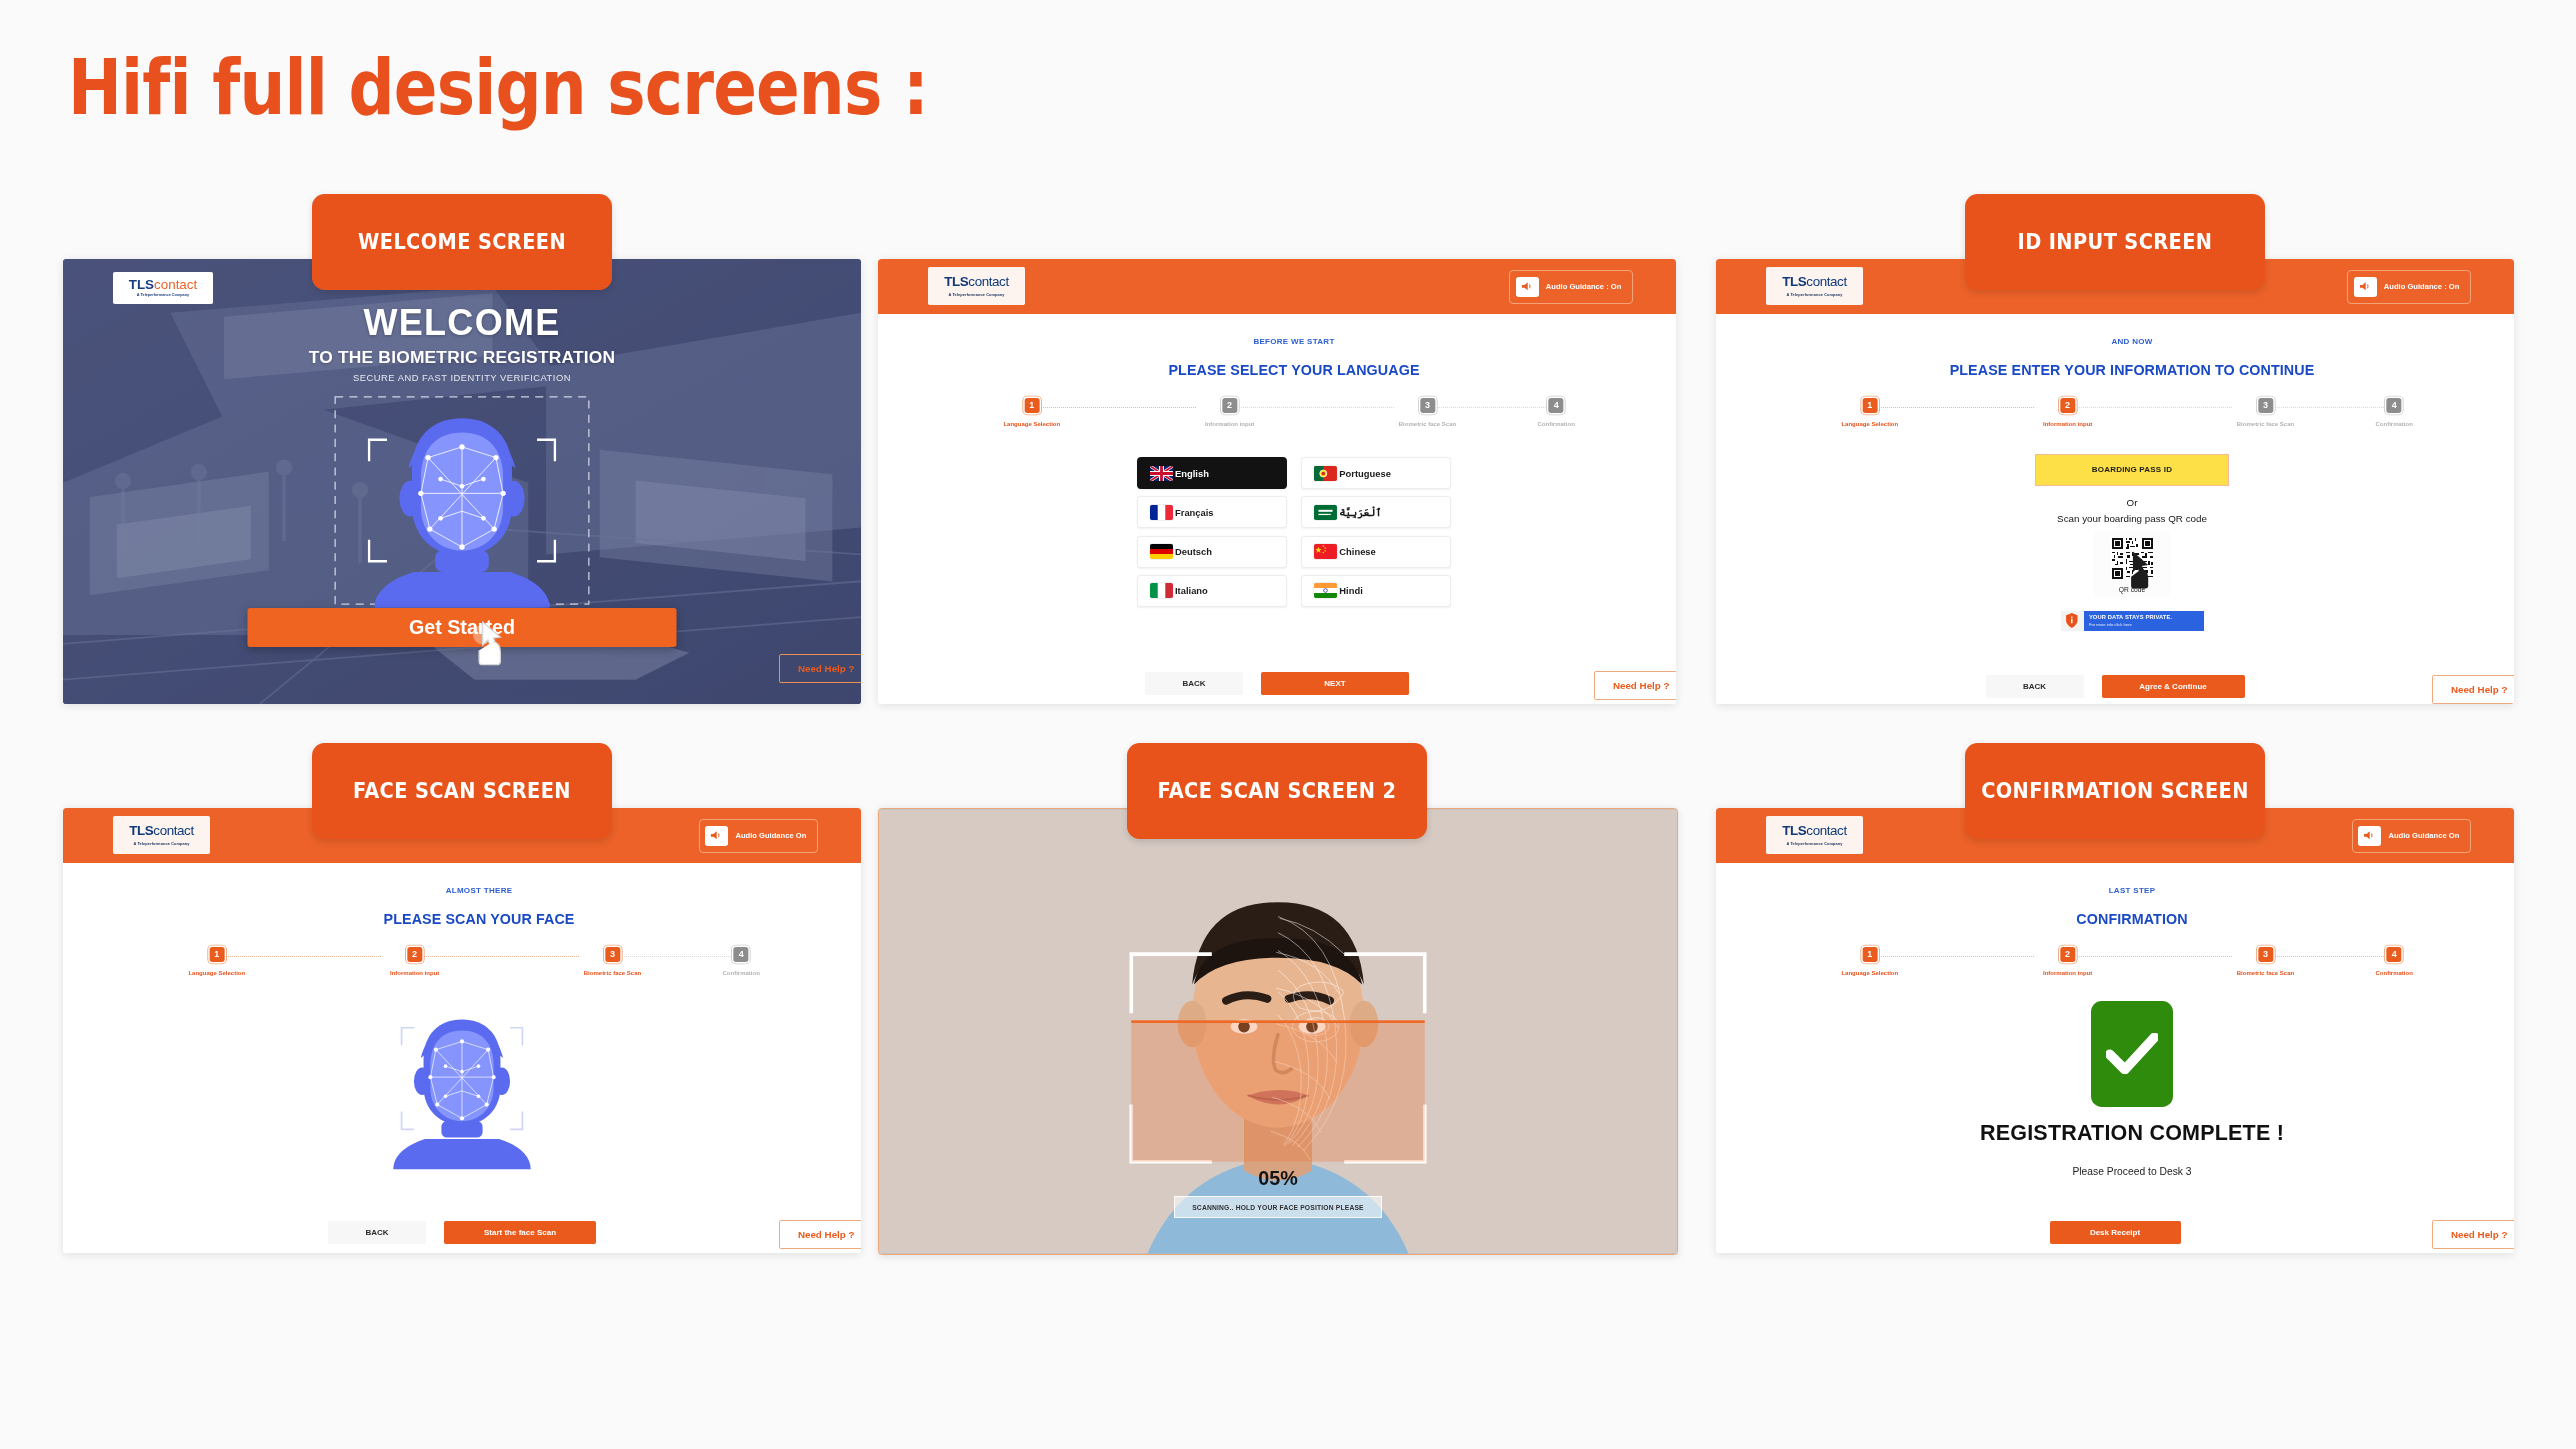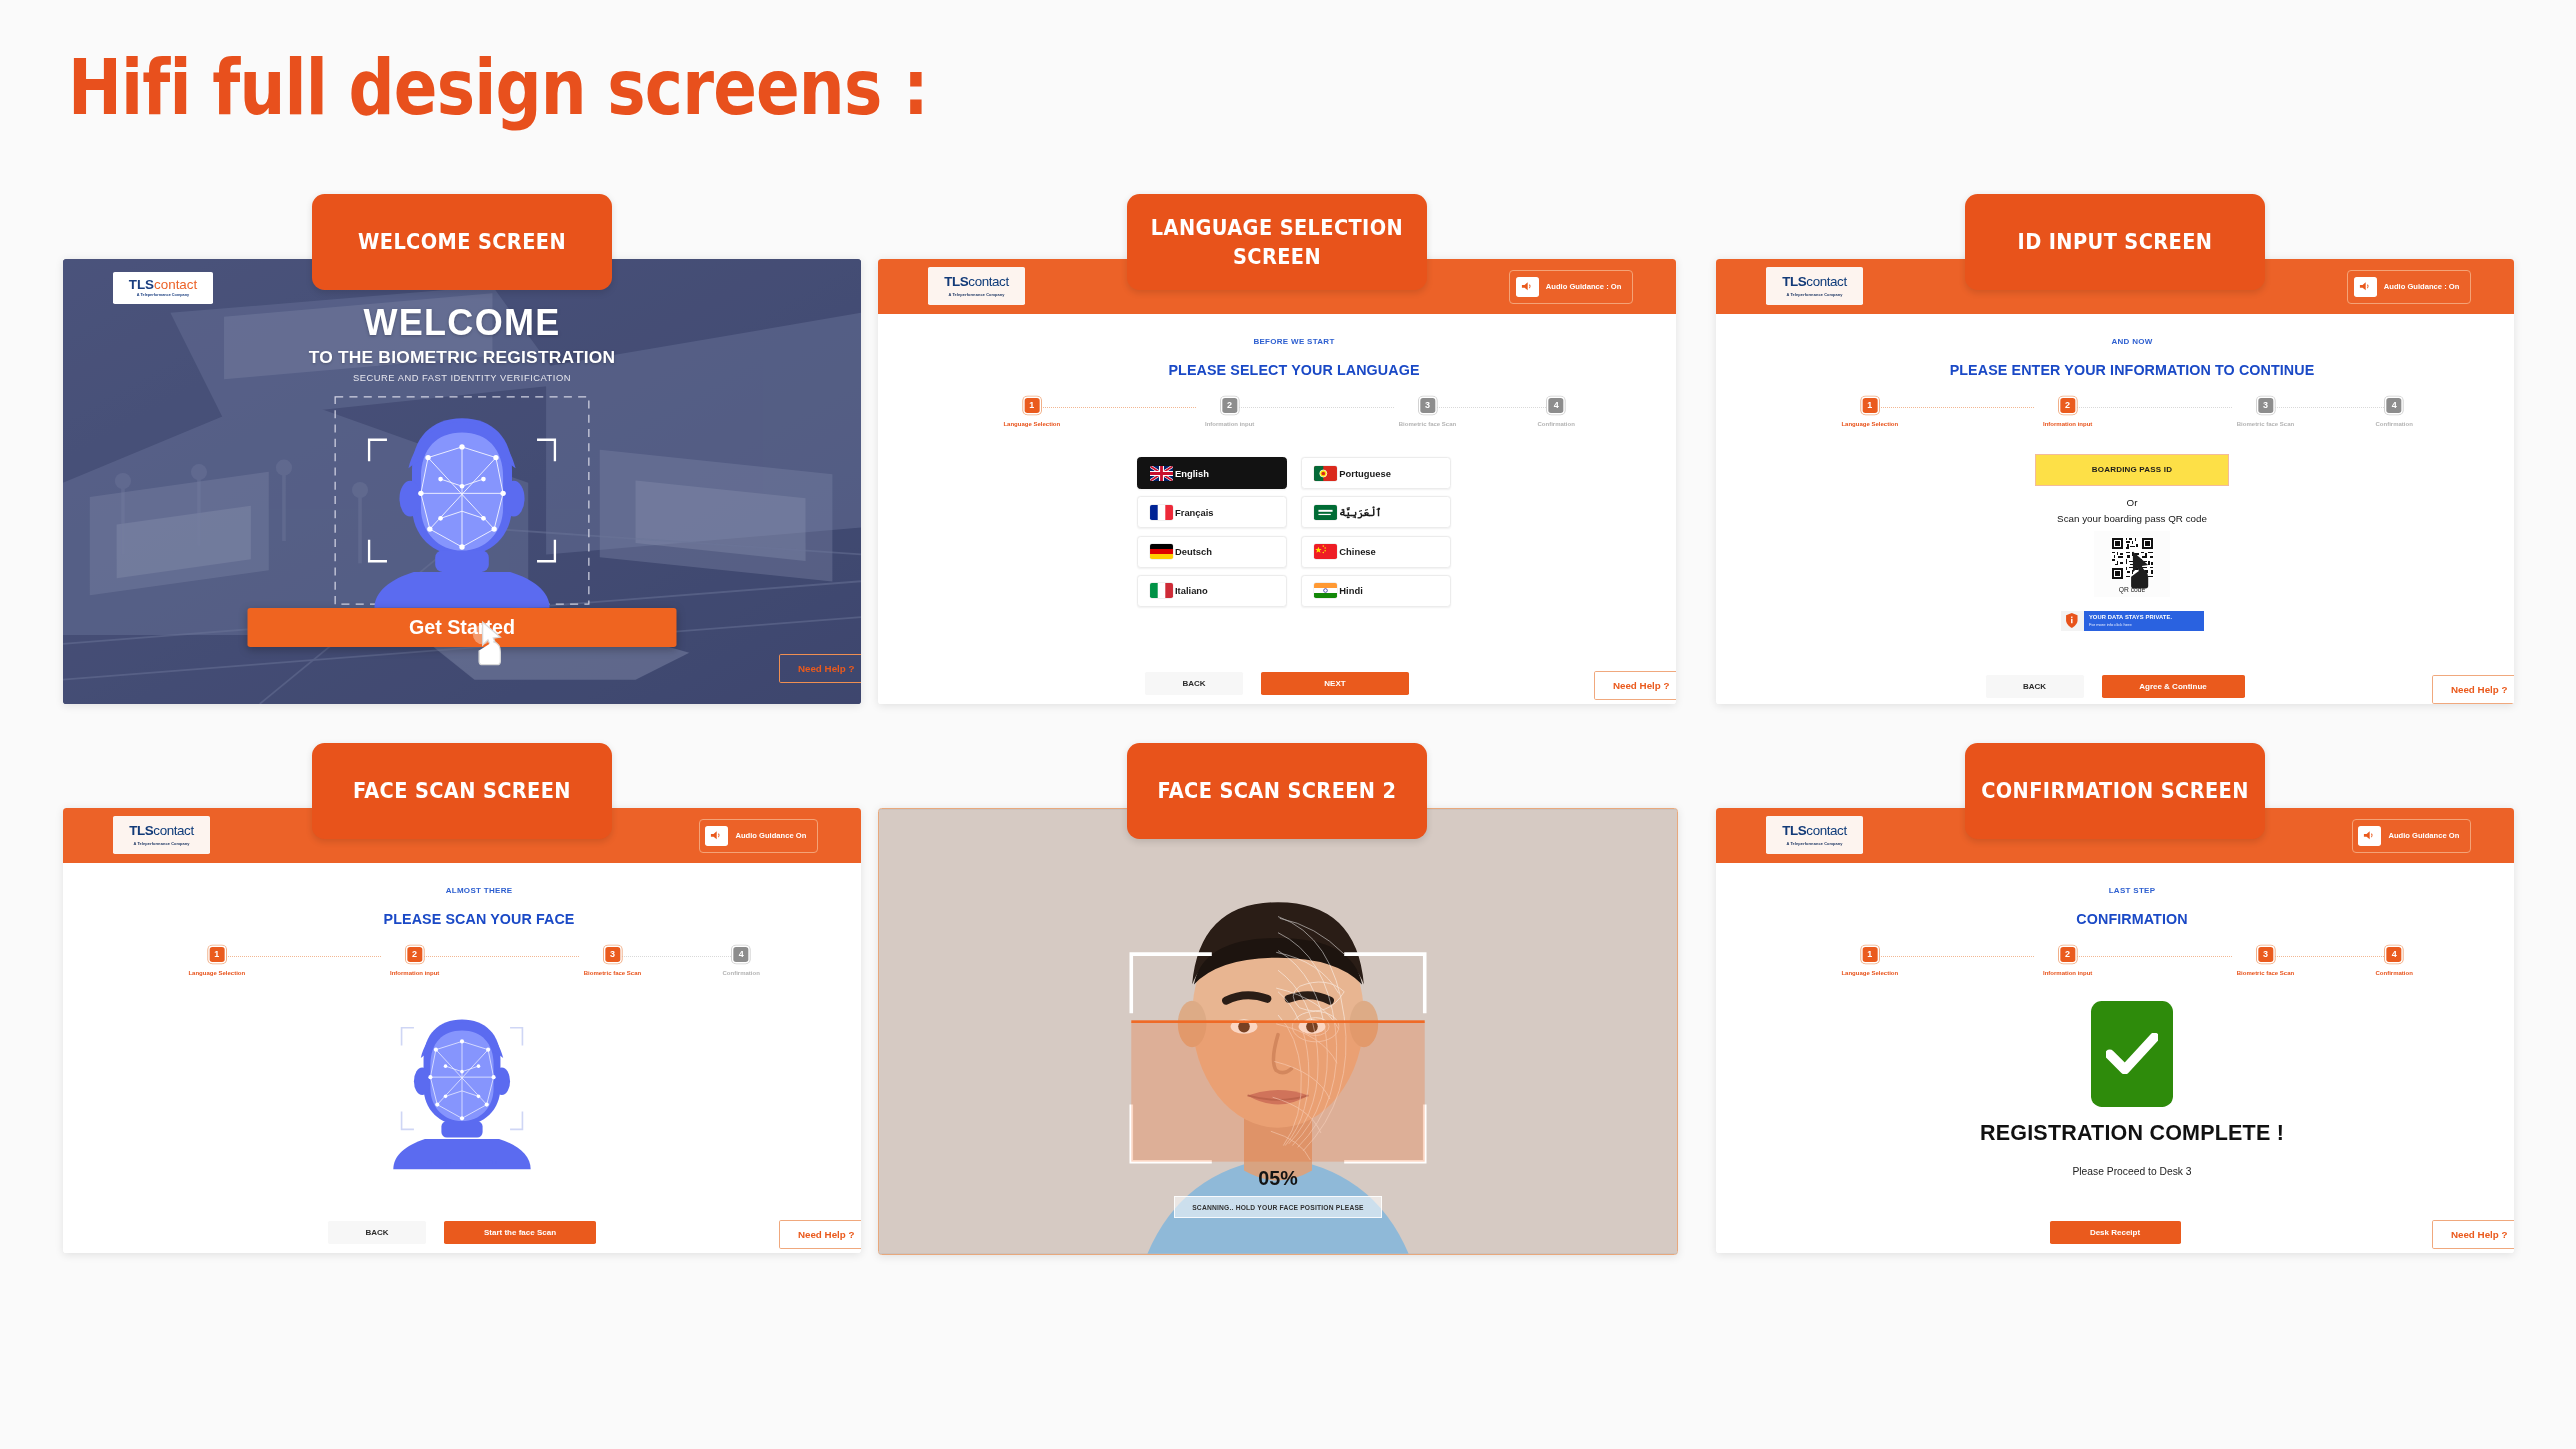--- a/index.html
+++ b/index.html
@@ -253,21 +253,20 @@
       <path d="M26 30 q8 2 8 12 v10 q0 4 -4 4 h-16 q-4 0 -4 -4 v-12" fill="#fff" stroke="#d8d8d8" stroke-width="1.4"></path>
     </svg>
 
     <div class="needhelp" style="right:-12.5px;bottom:21.5px;background:transparent;border-color:#ef8f52;">
       <span>Need Help ?</span>
     </div>
   </div>
 </div>
 
 <div class="card" style="left:878px;top:259px;width:798px;height:445px;">
-  <div class="tab" style="left:249px;top:-65px;width:300px;height:96px;">LANGUAGE SELECTION SCREEN</div>
   <div class="card-body">
 
     <div class="kheader">
       <div class="klogo">
         <div class="l1"><b>TLS</b><i>contact</i></div>
         <div class="l2">A Teleperformance Company</div>
       </div>
       <div class="kaudio">
         <span class="spk">
           <svg width="12.5" height="10.7" viewBox="0 0 14 12">

